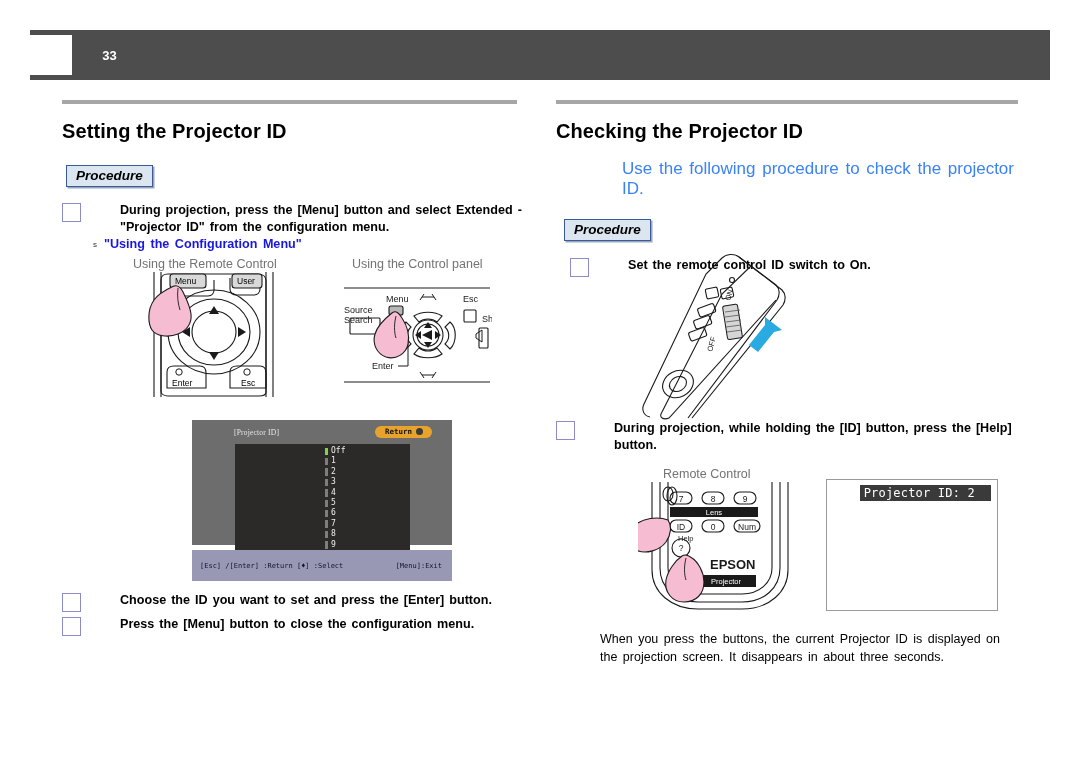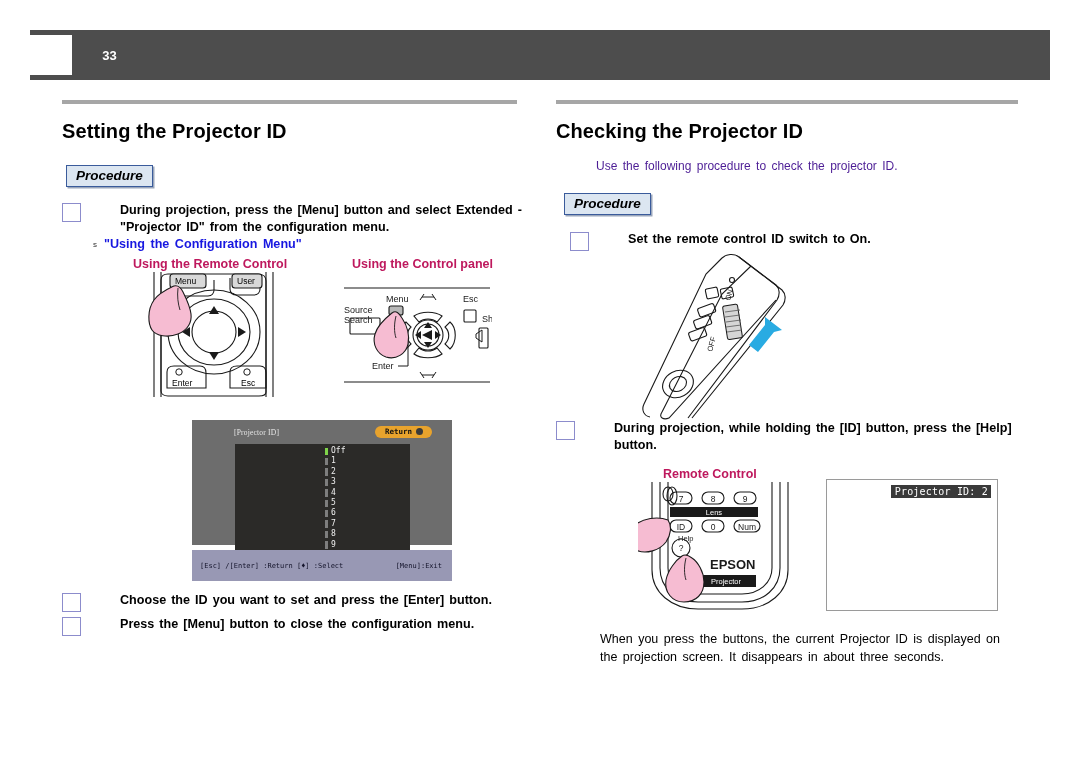--- a/index.html
+++ b/index.html
@@ -32,21 +32,21 @@
 
   .rule{height:4px;background:#a6a6a6;width:100%;}
   .rule.short{width:455px;}
 
   h2.section-title{
     font-size:20px;font-weight:bold;margin:16px 0 0 0;letter-spacing:0.1px;
   }
   .col-left h2.section-title{margin-left:0px;}
 
   .intro-text{
-    font-size:12px;margin:16px 0 0 40px;color:#4c1d95;word-spacing:2px;
+    font-size:17px;margin:16px 0 0 66px;color:#3b82f6;word-spacing:2px;
   }
 
   .procedure-badge{
     display:inline-block;border:1.5px solid #3a5b9b;background:#dce6f1;
     padding:2px 9px 3px 9px;font-weight:bold;font-size:13.5px;color:#000;
     box-shadow:1.5px 1.5px 0 #9aa6bb;
   }
   .badge-wrap{margin-top:22px;margin-left:4px;font-style:italic;}
   .badge-wrap.right{margin-top:20px;margin-left:8px;}
 
@@ -58,21 +58,21 @@
   }
   .step-text{
     margin-left:27px;font-weight:bold;font-size:12.6px;line-height:16.5px;
     word-spacing:1.5px;
   }
   .link-line{margin-top:2px;display:flex;align-items:center;}
   .link-arrow{font-size:8px;color:#333;margin-right:7px;font-weight:normal;}
   .link-text{color:#1717e0;font-weight:bold;font-size:12.6px;word-spacing:2px;}
 
   
-  .fig-caption{font-size:12.5px;font-weight:bold;color:#be185d;}
+  .fig-caption{font-size:12.5px;font-weight:normal;color:#737373;}
 
   
   .osd{
     position:absolute;left:192px;top:420px;width:260px;height:125px;
     background:#6d6d6d;
   }
   .osd-title{
     position:absolute;left:42px;top:8px;color:#e8e8e8;font-size:7.5px;
     font-family:Liberation Serif, serif;letter-spacing:0.2px;
   }
@@ -108,22 +108,22 @@
   .osd-b-left{margin-left:8px;}
   .osd-b-right{margin-left:auto;margin-right:10px;}
 
   
   .screen-box{
     position:absolute;left:826px;top:479px;width:170px;height:130px;
     border:1px solid #9a9a9a;background:#fff;
   }
   .screen-osd{
     position:absolute;right:6px;top:5px;background:#3a3a3a;color:#fff;
-    font-family:"DejaVu Sans Mono", monospace;font-size:10px;
-    padding:1px 3px 1px 4px;letter-spacing:0.2px;
+    font-family:"DejaVu Sans Mono", monospace;font-size:12px;
+    padding:1px 16px 1px 4px;letter-spacing:0.2px;
   }
 
   .body-text{
     font-size:12.5px;line-height:18px;word-spacing:2px;
   }
   svg{display:block;}
   .abs{position:absolute;}
 </style>
 </head>
 <body>

